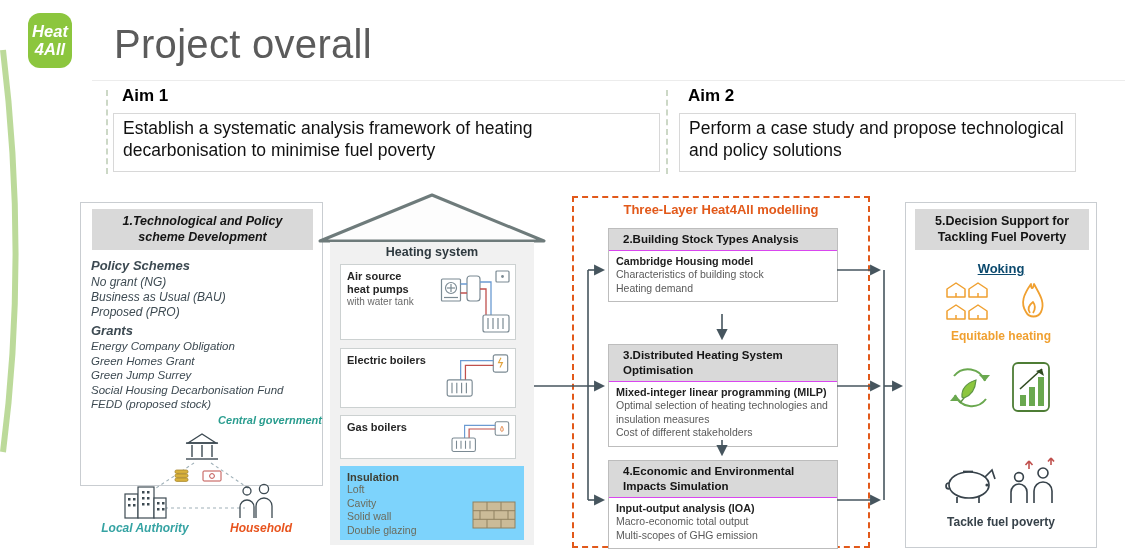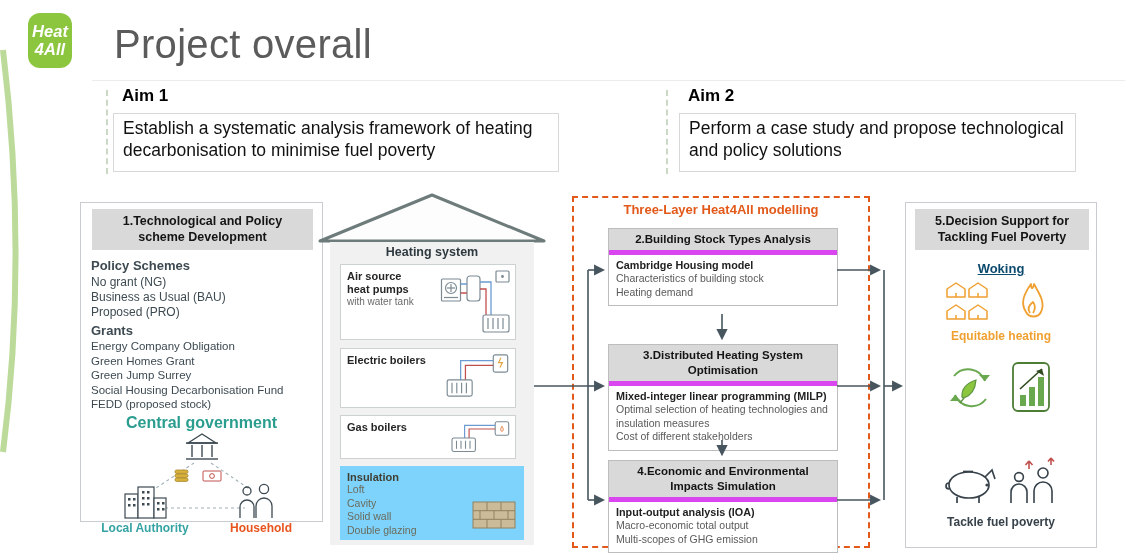--- a/index.html
+++ b/index.html
@@ -24,21 +24,21 @@
   
   .panel{position:absolute;background:#fff;border:1px solid #c9cdd1;box-sizing:border-box;}
   .panel-header{position:absolute;background:var(--header-gray,#d9d9d9);font-weight:bold;font-size:12.5px;
         text-align:center;line-height:1.3;color:#141414;box-sizing:border-box;}
 
   
   .p1-header{left:11px;top:6px;width:221px;padding:4px 22px;}
   .p-heading{position:absolute;font-size:13px;font-weight:bold;color:#3d4a52;}
   .p-list{position:absolute;font-size:12px;color:#3d4a52;line-height:1.25;}
   .p-list.small{font-size:11.5px;line-height:1.27;}
-  .central-gov{position:absolute;left:0;top:211px;width:100%;text-align:center;font-weight:bold;font-size:16px;color:var(--teal,#2a9d8f);}
+  .central-gov{position:absolute;left:0;top:211px;width:100%;text-align:right;font-weight:bold;font-size:11px;color:var(--teal,#2a9d8f);}
   .la-label{position:absolute;left:6px;top:318px;width:116px;text-align:center;font-weight:bold;font-size:12px;color:var(--local-authority-teal,#35a3a3);}
   .hh-label{position:absolute;left:130px;top:318px;width:100px;text-align:center;font-weight:bold;font-size:12px;color:var(--household-orange,#e8541e);}
   .gov-svg{position:absolute;left:18px;top:229px;}
 
   
   .roof{position:absolute;left:318px;top:191px;}
   .house-body{position:absolute;left:330px;top:242px;width:204px;height:303px;background:#f1f1f1;}
   .house-title{position:absolute;top:3px;left:0;width:100%;text-align:center;font-weight:bold;font-size:12.5px;color:#2f3a40;}
   .sys-box{position:absolute;left:10px;width:176px;background:#fff;border:1px solid #ccd1d1;padding:5px 6px;box-sizing:border-box;}
   .sys-name{font-weight:bold;font-size:11px;color:#262626;line-height:1.2;}
@@ -46,21 +46,21 @@
   .sys-icon{position:absolute;right:3px;top:4px;}
   .ins-box{position:absolute;left:10px;top:224px;width:184px;height:74px;background:#7dd3fc;padding:5px 7px;box-sizing:border-box;}
   .ins-h{font-weight:bold;font-size:11px;color:#3f3f33;}
   .ins-item{font-size:10.5px;color:#6b6b5c;line-height:1.3;}
   .brick{position:absolute;right:8px;bottom:10px;}
 
   
   .modelling{position:absolute;left:572px;top:196px;width:298px;height:352px;border:2px dashed var(--orange-accent,#e2591a);background:#fff;box-sizing:border-box;}
   .m-title{position:absolute;top:4px;left:0;width:100%;text-align:center;font-weight:bold;font-size:13px;color:var(--orange-accent,#e2591a);}
   .mbox{position:absolute;left:34px;width:230px;border:1px solid #bdbdbd;background:#fff;box-sizing:border-box;}
-  .mbox-h{background:var(--header-gray,#d9d9d9);font-weight:bold;font-size:11.5px;text-align:center;padding:3px 14px;line-height:1.3;color:#141414;border-bottom:5px solid #d946ef;}
+  .mbox-h{background:var(--header-gray,#d9d9d9);font-weight:bold;font-size:11.5px;text-align:left;padding:3px 14px;line-height:1.3;color:#141414;border-bottom:1px solid #d946ef;}
   .mbox-b{padding:4px 7px 6px;}
   .m-method{font-size:10.8px;font-weight:bold;color:#222;line-height:1.25;}
   .m-line{font-size:10.5px;color:#5a5a5a;line-height:1.28;}
 
   
   .p5-header{left:9px;top:6px;width:174px;padding:4px 14px;}
   .woking{position:absolute;top:58px;left:0;width:100%;text-align:center;font-weight:bold;font-size:13px;color:#0c4a6e;text-decoration:underline;}
   .outcome-icon{position:absolute;left:0;width:100%;display:flex;justify-content:center;}
   .outcome-label{position:absolute;left:0;width:100%;text-align:center;font-weight:bold;font-size:12px;}
   .ol-1{top:126px;color:var(--equitable-orange,#f0a030);}
@@ -80,27 +80,27 @@
 
   <div class="logo">
     <span>Heat</span>
     <span>4All</span>
   </div>
   <h1 class="title">Project overall</h1>
   <div class="title-rule"></div>
 
   <div class="aim-dash" style="left:106px;top:90px;height:84px;"></div>
   <div class="aim-label" style="left:122px;top:86px;">Aim 1</div>
-  <div class="aim-box" style="left:113px;top:113px;width:446px;height:59px;">Establish a systematic analysis framework of heating decarbonisation to minimise fuel poverty</div>
+  <div class="aim-box" style="left:113px;top:113px;width:547px;height:59px;">Establish a systematic analysis framework of heating decarbonisation to minimise fuel poverty</div>
 
   <div class="aim-dash" style="left:666px;top:90px;height:84px;"></div>
   <div class="aim-label" style="left:688px;top:86px;">Aim 2</div>
   <div class="aim-box" style="left:679px;top:113px;width:397px;height:59px;">Perform a case study and propose technological and policy solutions</div>
 
-  <div class="panel" style="left:80px;top:202px;width:243px;height:320px;">
+  <div class="panel" style="left:80px;top:202px;width:243px;height:284px;font-style:italic;">
     <div class="panel-header p1-header">1.Technological and Policy scheme Development</div>
 
     <div class="p-heading" style="left:10px;top:55px;">Policy Schemes</div>
     <div class="p-list" style="left:10px;top:72px;">
       <div>No grant (NG)</div>
       <div>Business as Usual (BAU)</div>
       <div>Proposed (PRO)</div>
     </div>
 
     <div class="p-heading" style="left:10px;top:120px;">Grants</div>

